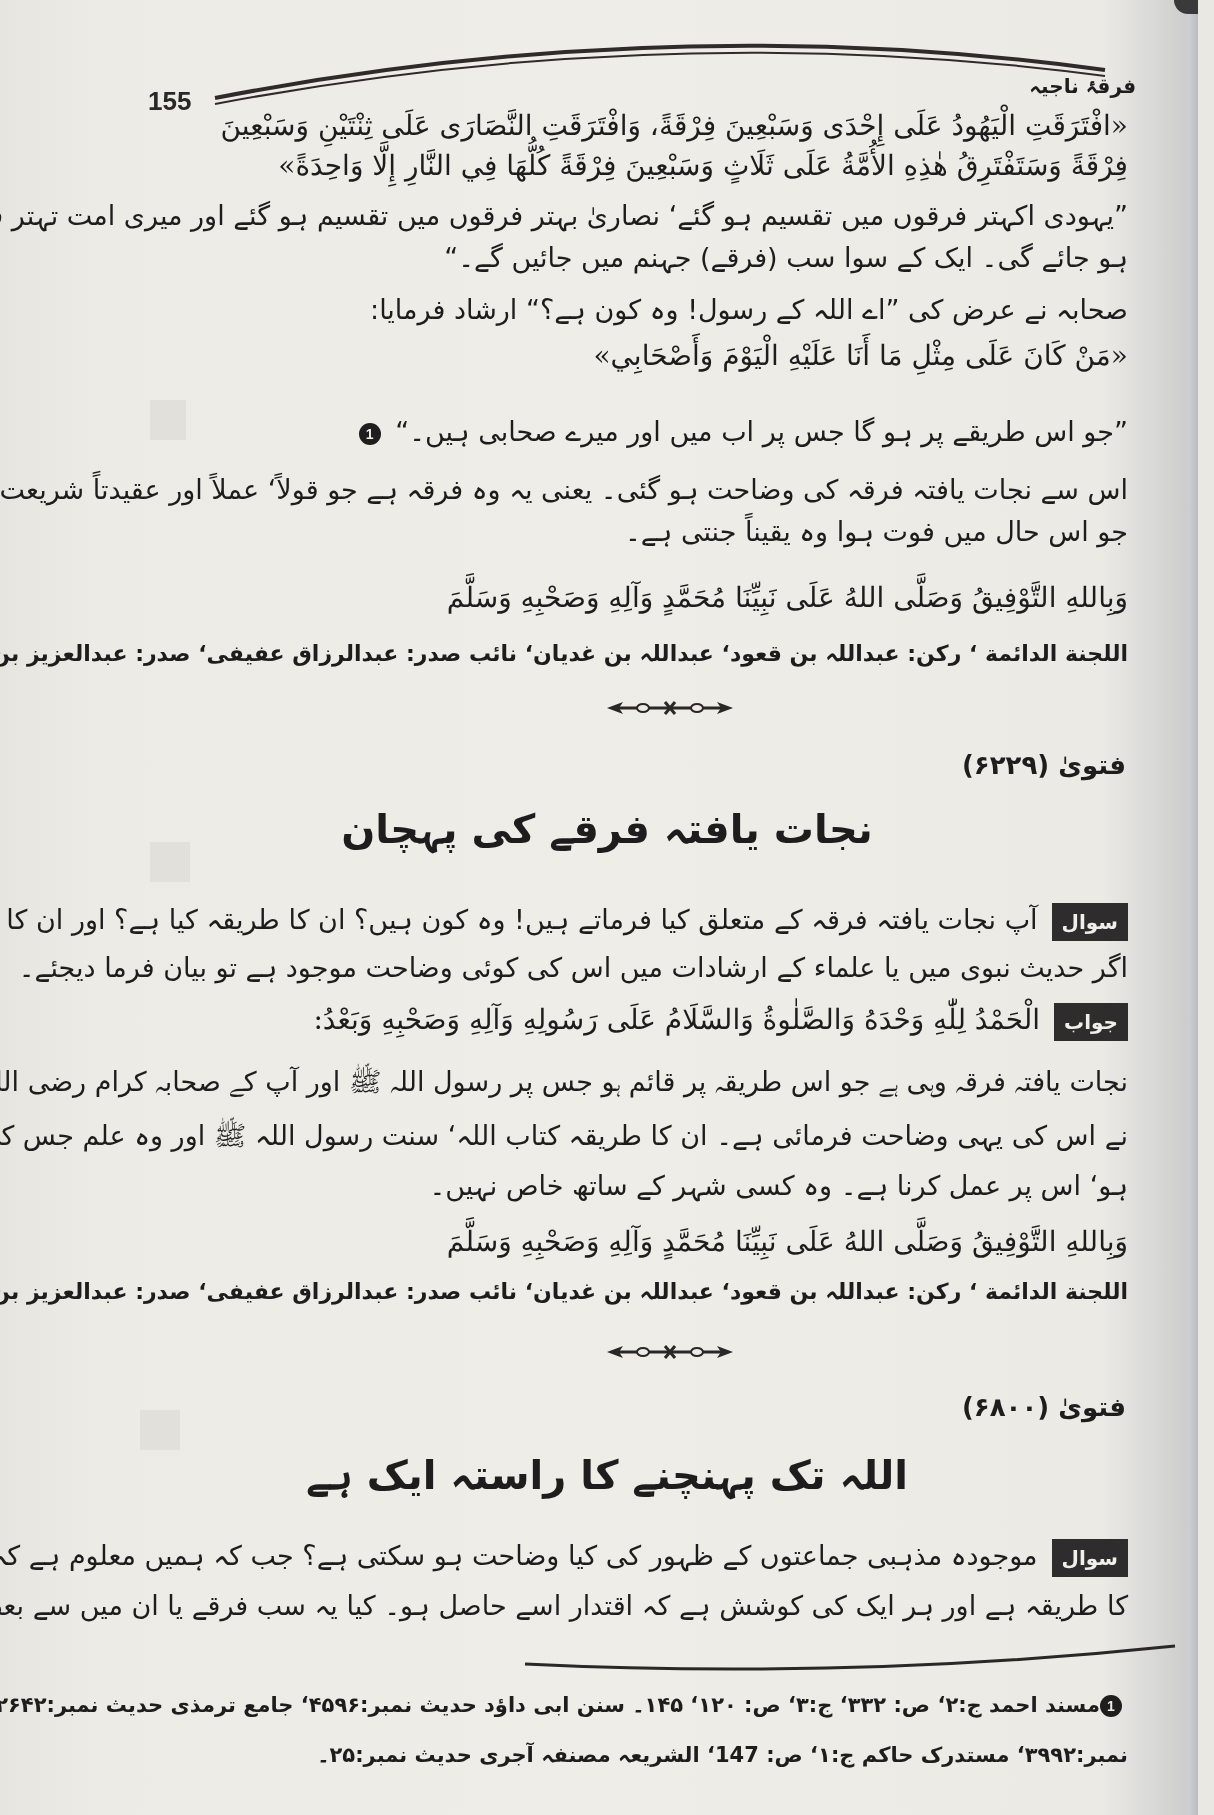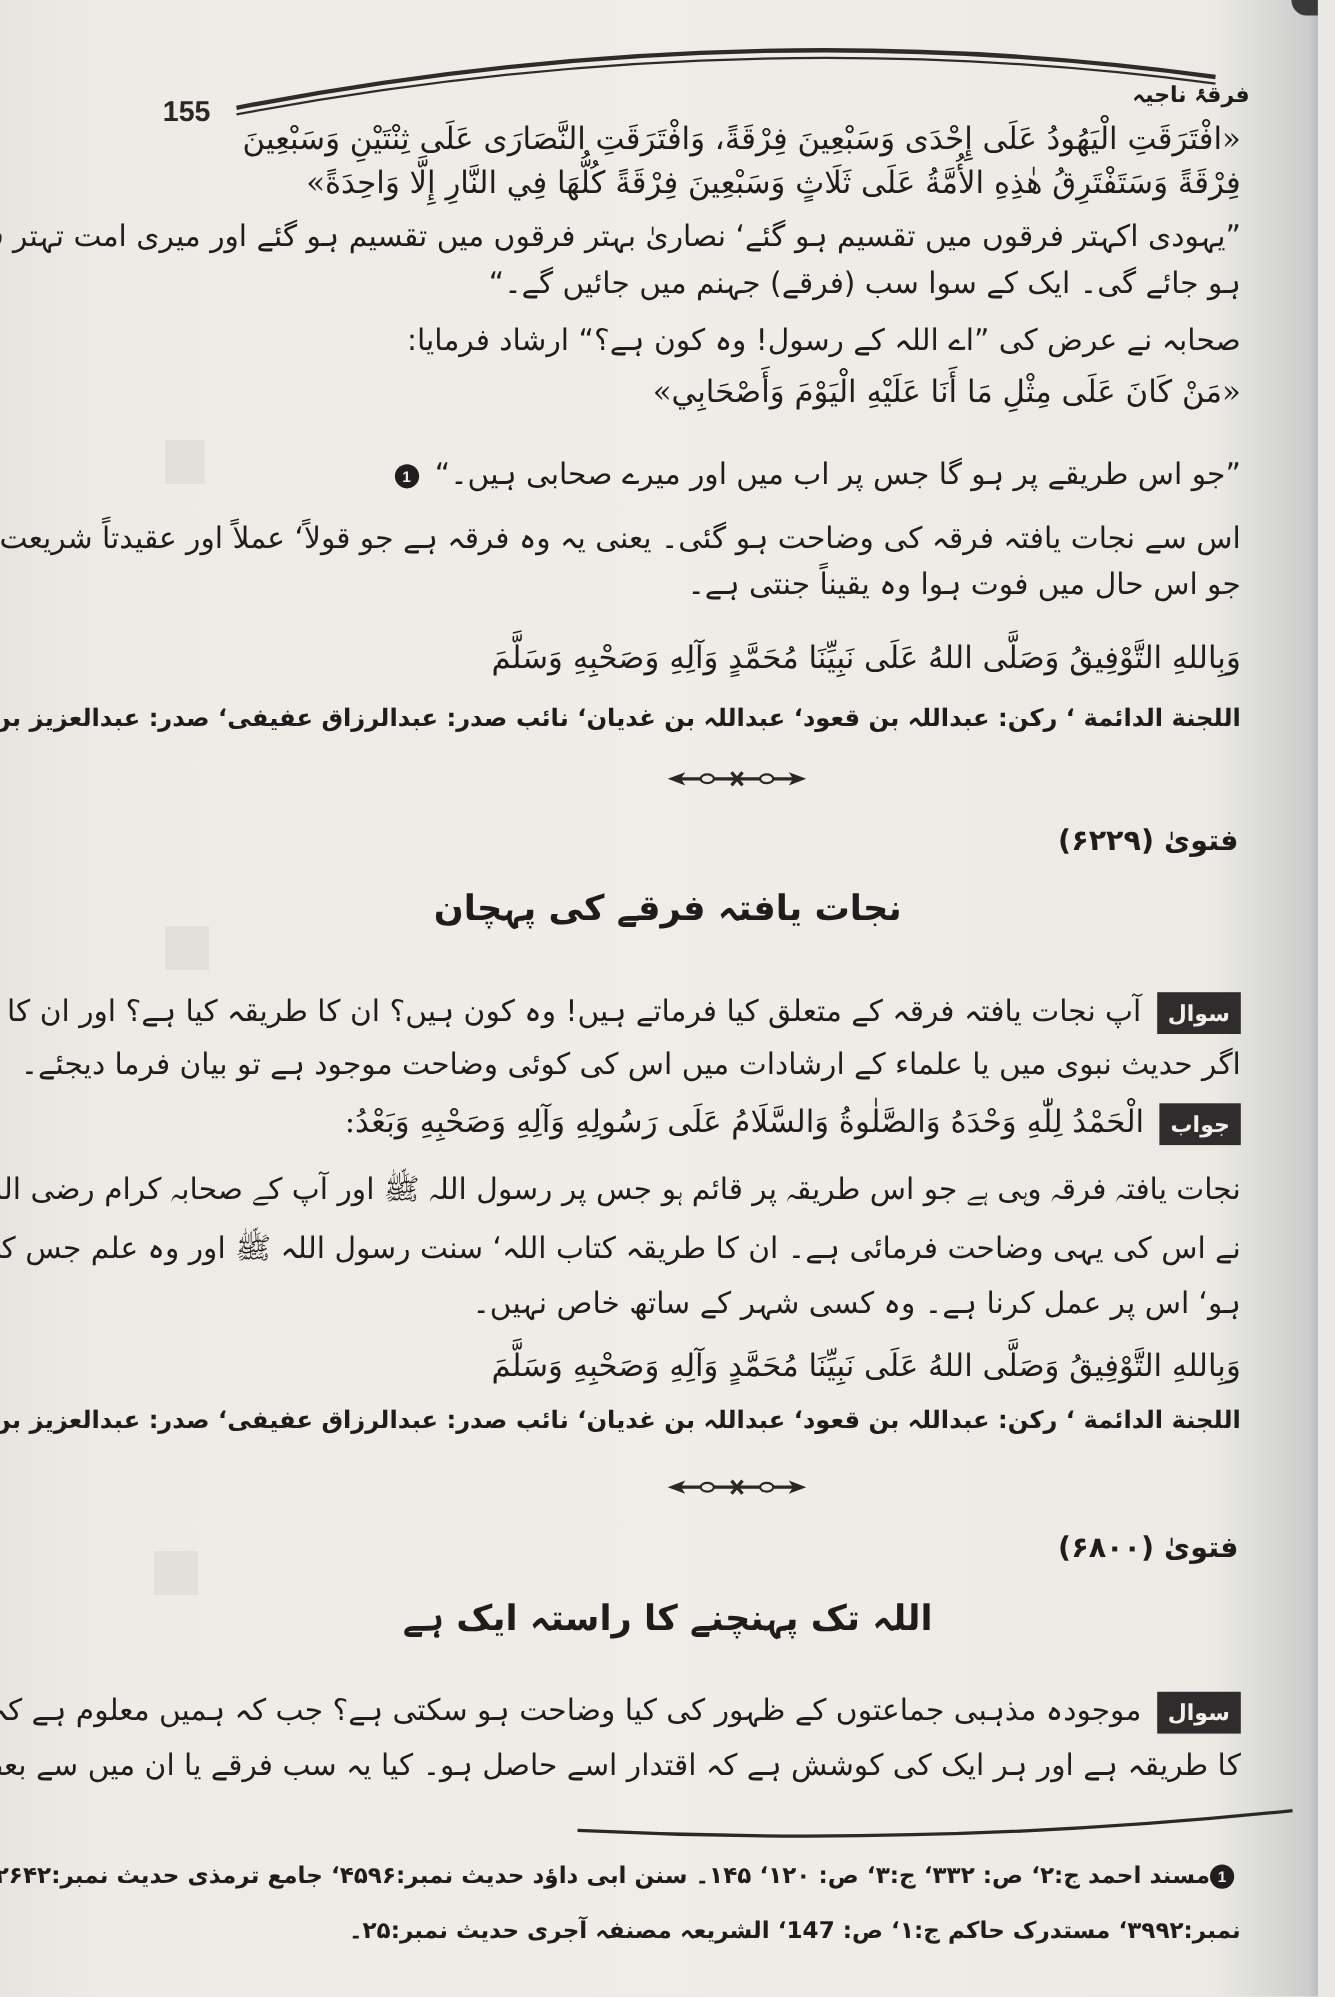--- a/index.html
+++ b/index.html
@@ -55,21 +55,21 @@
     vertical-align: middle; margin-right: 6px;
   }
   .divider-orn {
     position: absolute; left: 605px; width: 130px; height: 16px;
   }
   .fatwa-no {
     position: absolute; right: 72px; font-size: 26px; font-weight: bold; direction: rtl;
   }
   .title {
     position: absolute; left: 0; width: 1214px; text-align: center;
-    font-size: 32px; font-weight: bold; direction: rtl;
+    font-size: 40px; font-weight: bold; direction: rtl;
   }
   .signature { font-size: 22px; font-weight: bold; }
   .footnote-rule { position: absolute; left: 520px; top: 1640px; width: 660px; height: 50px; }
   .footnote {
     position: absolute; right: 70px; font-size: 21px; font-weight: bold; line-height: 34px;
     white-space: nowrap; direction: rtl;
   }
   .ghost {
     position: absolute; background: #d8d7d2; opacity: .55;
   }

